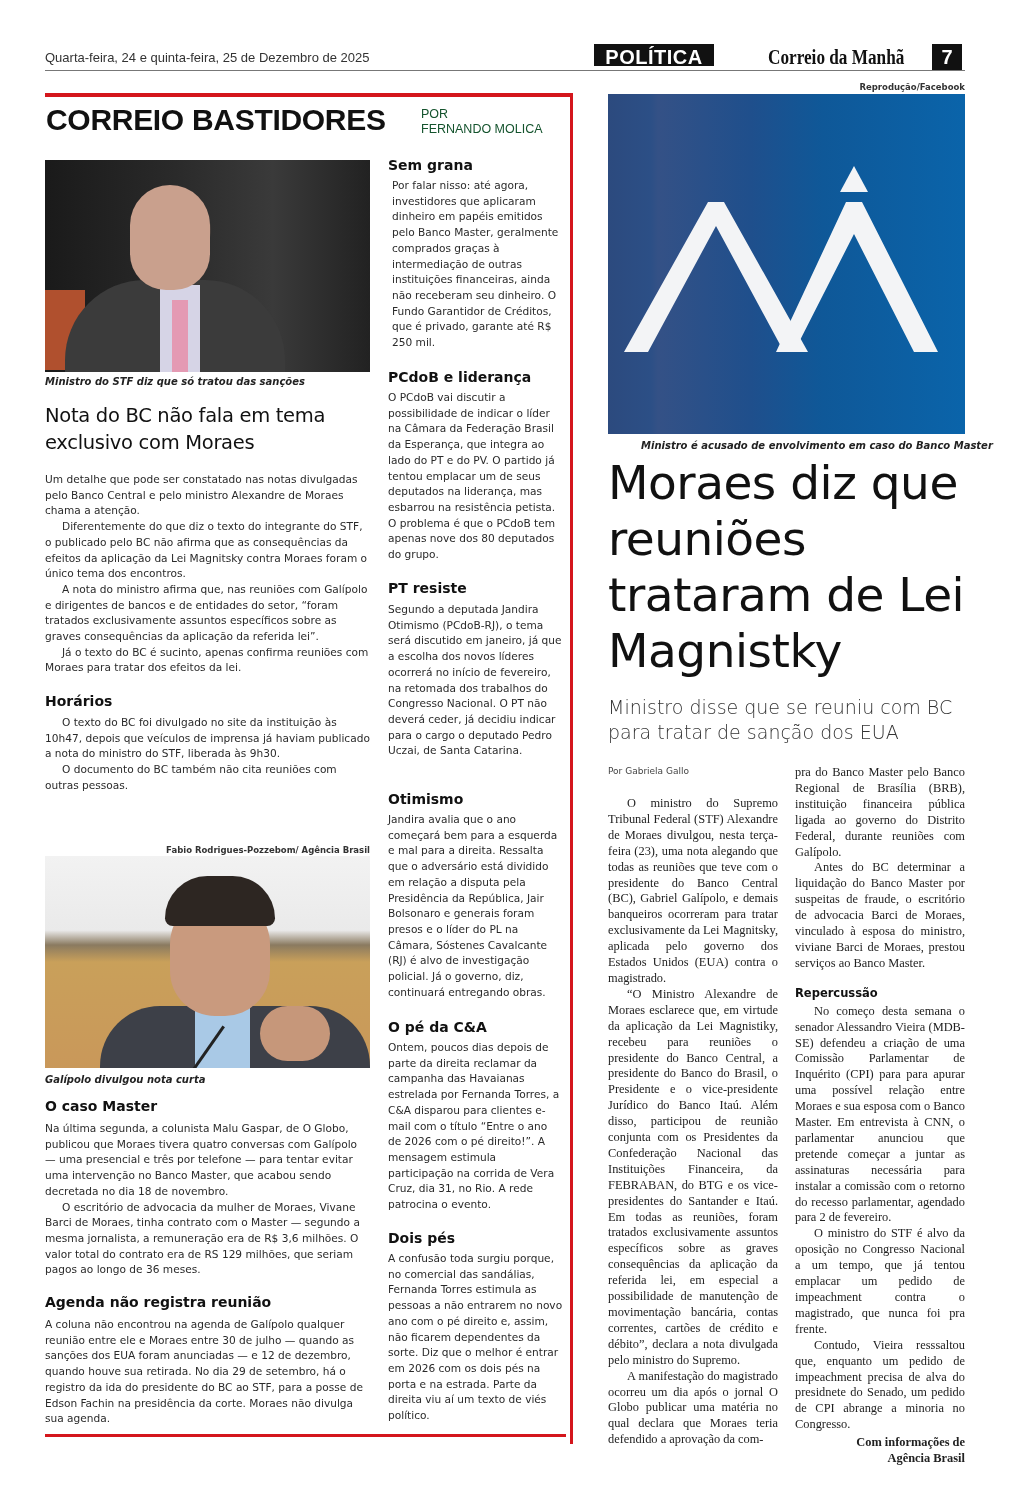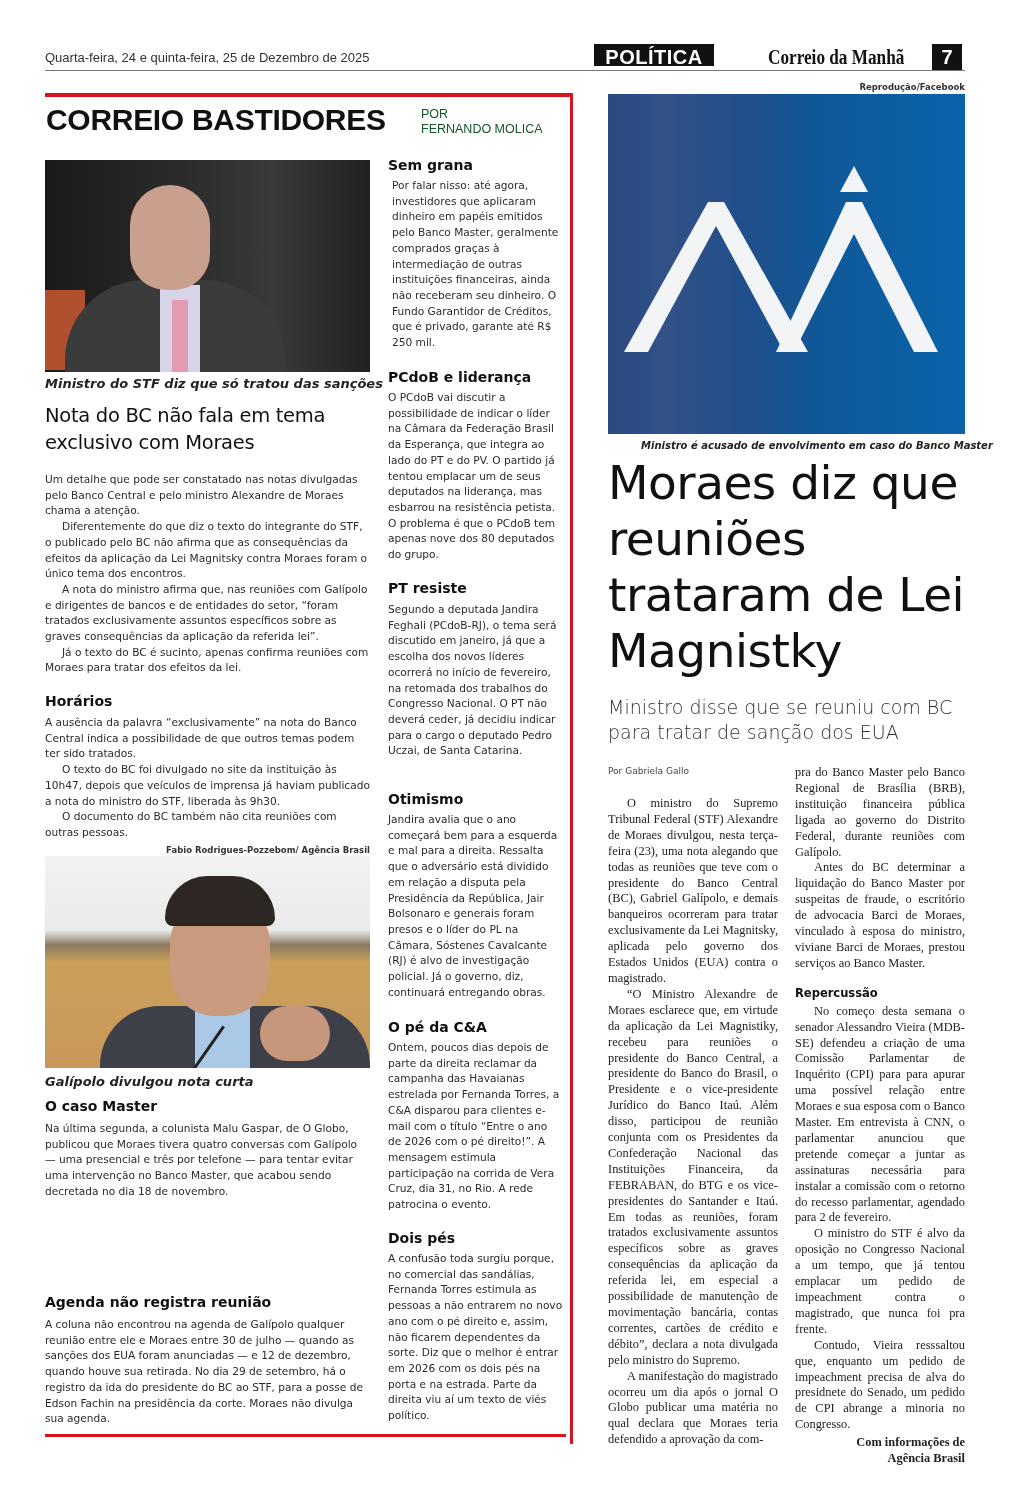--- a/index.html
+++ b/index.html
@@ -19,21 +19,21 @@
 
   
   .red-top { left: 45px; top: 93px; width: 527px; height: 4px; background: #d4161c; }
   .red-right { left: 570px; top: 93px; width: 3px; height: 1351px; background: #d4161c; }
   .red-bottom { left: 45px; top: 1434px; width: 521px; height: 3px; background: #d4161c; }
 
   .col-title { left: 46px; top: 103px; font-family: "Liberation Sans", sans-serif; font-weight: bold; font-size: 30px; color: #111; letter-spacing: -0.3px; }
   .col-by { left: 421px; top: 107px; font-family: "Liberation Sans", sans-serif; font-size: 12.5px; color: #14532d; line-height: 15px; }
 
   .credit { font-family: "DejaVu Sans", sans-serif; font-size: 8.5px; font-weight: bold; color: #333; text-align: right; }
-  .caption { font-family: "DejaVu Sans", sans-serif; font-size: 13px; font-style: italic; font-weight: bold; color: #222; }
+  .caption { font-family: "DejaVu Sans", sans-serif; font-size: 10px; font-style: italic; font-weight: bold; color: #222; }
 
   .photo { overflow: hidden; }
   .photo1 { left: 45px; top: 160px; width: 325px; height: 212px;
     background: radial-gradient(ellipse 60px 70px at 130px 70px, #c9a393 0%, #b28470 55%, transparent 60%),
                 linear-gradient(90deg, #1a1a1a 0%, #2a2a2a 40%, #3a3a3a 70%, #222 100%); }
   .photo1 .suit { position:absolute; left: 20px; top: 120px; width: 220px; height: 100px; background: #3b3b3b; border-radius: 80px 80px 0 0; }
   .photo1 .shirt { position:absolute; left: 115px; top: 125px; width: 40px; height: 90px; background: #d6d4e6; }
   .photo1 .tie { position:absolute; left: 127px; top: 140px; width: 16px; height: 75px; background: #e49ab3; }
   .photo1 .head { position:absolute; left: 85px; top: 25px; width: 80px; height: 105px; background: #c9a08d; border-radius: 40px 40px 36px 36px; }
   .photo1 .chair { position:absolute; left: 0px; top: 130px; width: 40px; height: 80px; background: #b0502e; }
@@ -99,54 +99,54 @@
 <div class="abs h2" style="left:45px; top:402px; width:325px;">Nota do BC não fala em tema exclusivo com Moraes</div>
 <div class="abs body-sans" style="left:45px; top:472px; width:325px;">
   <p>Um detalhe que pode ser constatado nas notas divulgadas pelo Banco Central e pelo ministro Alexandre de Moraes chama a atenção.</p>
   <p class="ind">Diferentemente do que diz o texto do integrante do STF, o publicado pelo BC não afirma que as consequências da  efeitos da aplicação da Lei Magnitsky contra Moraes foram o único tema dos encontros.</p>
   <p class="ind">A nota do ministro afirma que, nas reuniões com Galípolo e dirigentes de bancos e de entidades do setor, “foram tratados exclusivamente assuntos específicos sobre as graves consequências da aplicação da referida lei”.</p>
   <p class="ind">Já o texto do BC é sucinto, apenas confirma reuniões com Moraes para tratar dos efeitos da lei.</p>
 </div>
 
 <div class="abs h3" style="left:45px; top:693px;">Horários</div>
 <div class="abs body-sans" style="left:45px; top:715px; width:325px;">
-  <p>A ausência da palavra “exclusivamente” na nota do Banco Central indica a possibilidade de que outros temas podem ter sido tratados.</p>
   <p class="ind">O texto do BC foi divulgado no site da instituição às 10h47, depois que veículos de imprensa já haviam publicado a nota do ministro do STF, liberada às 9h30.</p>
   <p class="ind">O documento do BC também não cita reuniões com outras pessoas.</p>
 </div>
 
 <div class="abs credit" style="left:45px; top:845px; width:325px;">Fabio Rodrigues-Pozzebom/ Agência Brasil</div>
 <div class="abs photo photo2">
   <div class="suit"></div>
   <div class="shirt"></div>
   <div class="head"></div>
   <div class="hair"></div>
   <div class="hand"></div>
   <div class="mic"></div>
 </div>
 <div class="abs caption" style="left:45px; top:1074px;">Galípolo divulgou nota curta</div>
 
 <div class="abs h3" style="left:45px; top:1098px;">O caso Master</div>
 <div class="abs body-sans" style="left:45px; top:1121px; width:325px;">
   <p>Na última segunda, a colunista Malu Gaspar, de O Globo, publicou que Moraes tivera quatro conversas com Galípolo — uma presencial e três por telefone — para tentar evitar uma intervenção no Banco Master, que acabou sendo decretada no dia 18 de novembro.</p>
+  <p class="ind">O escritório de advocacia da mulher de Moraes, Vivane Barci de Moraes, tinha contrato com o Master — segundo a mesma jornalista, a remuneração era de R$ 3,6 milhões. O valor total do contrato era de RS 129 milhões, que seriam pagos ao longo de 36 meses.</p>
 </div>
 
 <div class="abs h3" style="left:45px; top:1294px;">Agenda não registra reunião</div>
 <div class="abs body-sans" style="left:45px; top:1317px; width:325px;">
   <p>A coluna não encontrou na agenda de Galípolo qualquer reunião entre ele e Moraes entre 30 de julho — quando as sanções dos EUA foram anunciadas — e 12 de dezembro, quando houve sua retirada. No dia 29 de setembro, há o registro da ida do presidente do BC ao STF, para a posse de Edson Fachin na presidência da corte. Moraes não divulga sua agenda.</p>
 </div>
 
 <div class="abs h3" style="left:388px; top:157px;">Sem grana</div>
 <div class="abs body-sans" style="left:392px; top:178px; width:175px;">Por falar nisso: até agora, investidores que aplicaram dinheiro em papéis emitidos pelo Banco Master, geralmente comprados graças à intermediação de outras instituições financeiras, ainda não receberam seu dinheiro. O Fundo Garantidor de Créditos, que é privado, garante até R$ 250 mil.</div>
 
 <div class="abs h3" style="left:388px; top:369px;">PCdoB e liderança</div>
 <div class="abs body-sans" style="left:388px; top:390px; width:175px;">O PCdoB vai discutir a possibilidade de indicar o líder na Câmara da Federação Brasil da Esperança, que integra ao lado do PT e do PV. O partido já tentou emplacar um de seus deputados na liderança, mas esbarrou na resistência petista. O problema é que o PCdoB tem apenas nove dos 80 deputados do grupo.</div>
 
 <div class="abs h3" style="left:388px; top:580px;">PT resiste</div>
-<div class="abs body-sans" style="left:388px; top:602px; width:175px;">Segundo a deputada Jandira Feghali (PCdoB-RJ), o tema será discutido em janeiro, já que a escolha dos novos líderes ocorrerá no início de fevereiro, na retomada dos trabalhos do Congresso Nacional. O PT não deverá ceder, já decidiu indicar para o cargo o deputado Pedro Uczai, de Santa Catarina.</div>
+<div class="abs body-sans" style="left:388px; top:602px; width:175px;">Segundo a deputada Jandira Otimismo (PCdoB-RJ), o tema será discutido em janeiro, já que a escolha dos novos líderes ocorrerá no início de fevereiro, na retomada dos trabalhos do Congresso Nacional. O PT não deverá ceder, já decidiu indicar para o cargo o deputado Pedro Uczai, de Santa Catarina.</div>
 
 <div class="abs h3" style="left:388px; top:791px;">Otimismo</div>
 <div class="abs body-sans" style="left:388px; top:812px; width:175px;">Jandira avalia que o ano começará bem para a esquerda e mal para a direita. Ressalta que o adversário está dividido em relação a disputa pela Presidência da República, Jair Bolsonaro e generais foram presos e o líder do PL na Câmara, Sóstenes Cavalcante (RJ) é alvo de investigação policial. Já o governo, diz, continuará entregando obras.</div>
 
 <div class="abs h3" style="left:388px; top:1019px;">O pé da C&amp;A</div>
 <div class="abs body-sans" style="left:388px; top:1040px; width:175px;">Ontem, poucos dias depois de parte da direita reclamar da campanha das Havaianas estrelada por Fernanda Torres, a C&amp;A disparou para clientes e-mail com o título “Entre o ano de 2026 com o pé direito!”. A mensagem estimula participação na corrida de Vera Cruz, dia 31, no Rio. A rede patrocina o evento.</div>
 
 <div class="abs h3" style="left:388px; top:1230px;">Dois pés</div>
 <div class="abs body-sans" style="left:388px; top:1251px; width:175px;">A confusão toda surgiu porque, no comercial das sandálias, Fernanda Torres estimula as pessoas a não entrarem no novo ano com o pé direito e, assim, não ficarem dependentes da sorte. Diz que o melhor é entrar em 2026 com os dois pés na porta e na estrada. Parte da direita viu aí um texto de viés político.</div>
 

